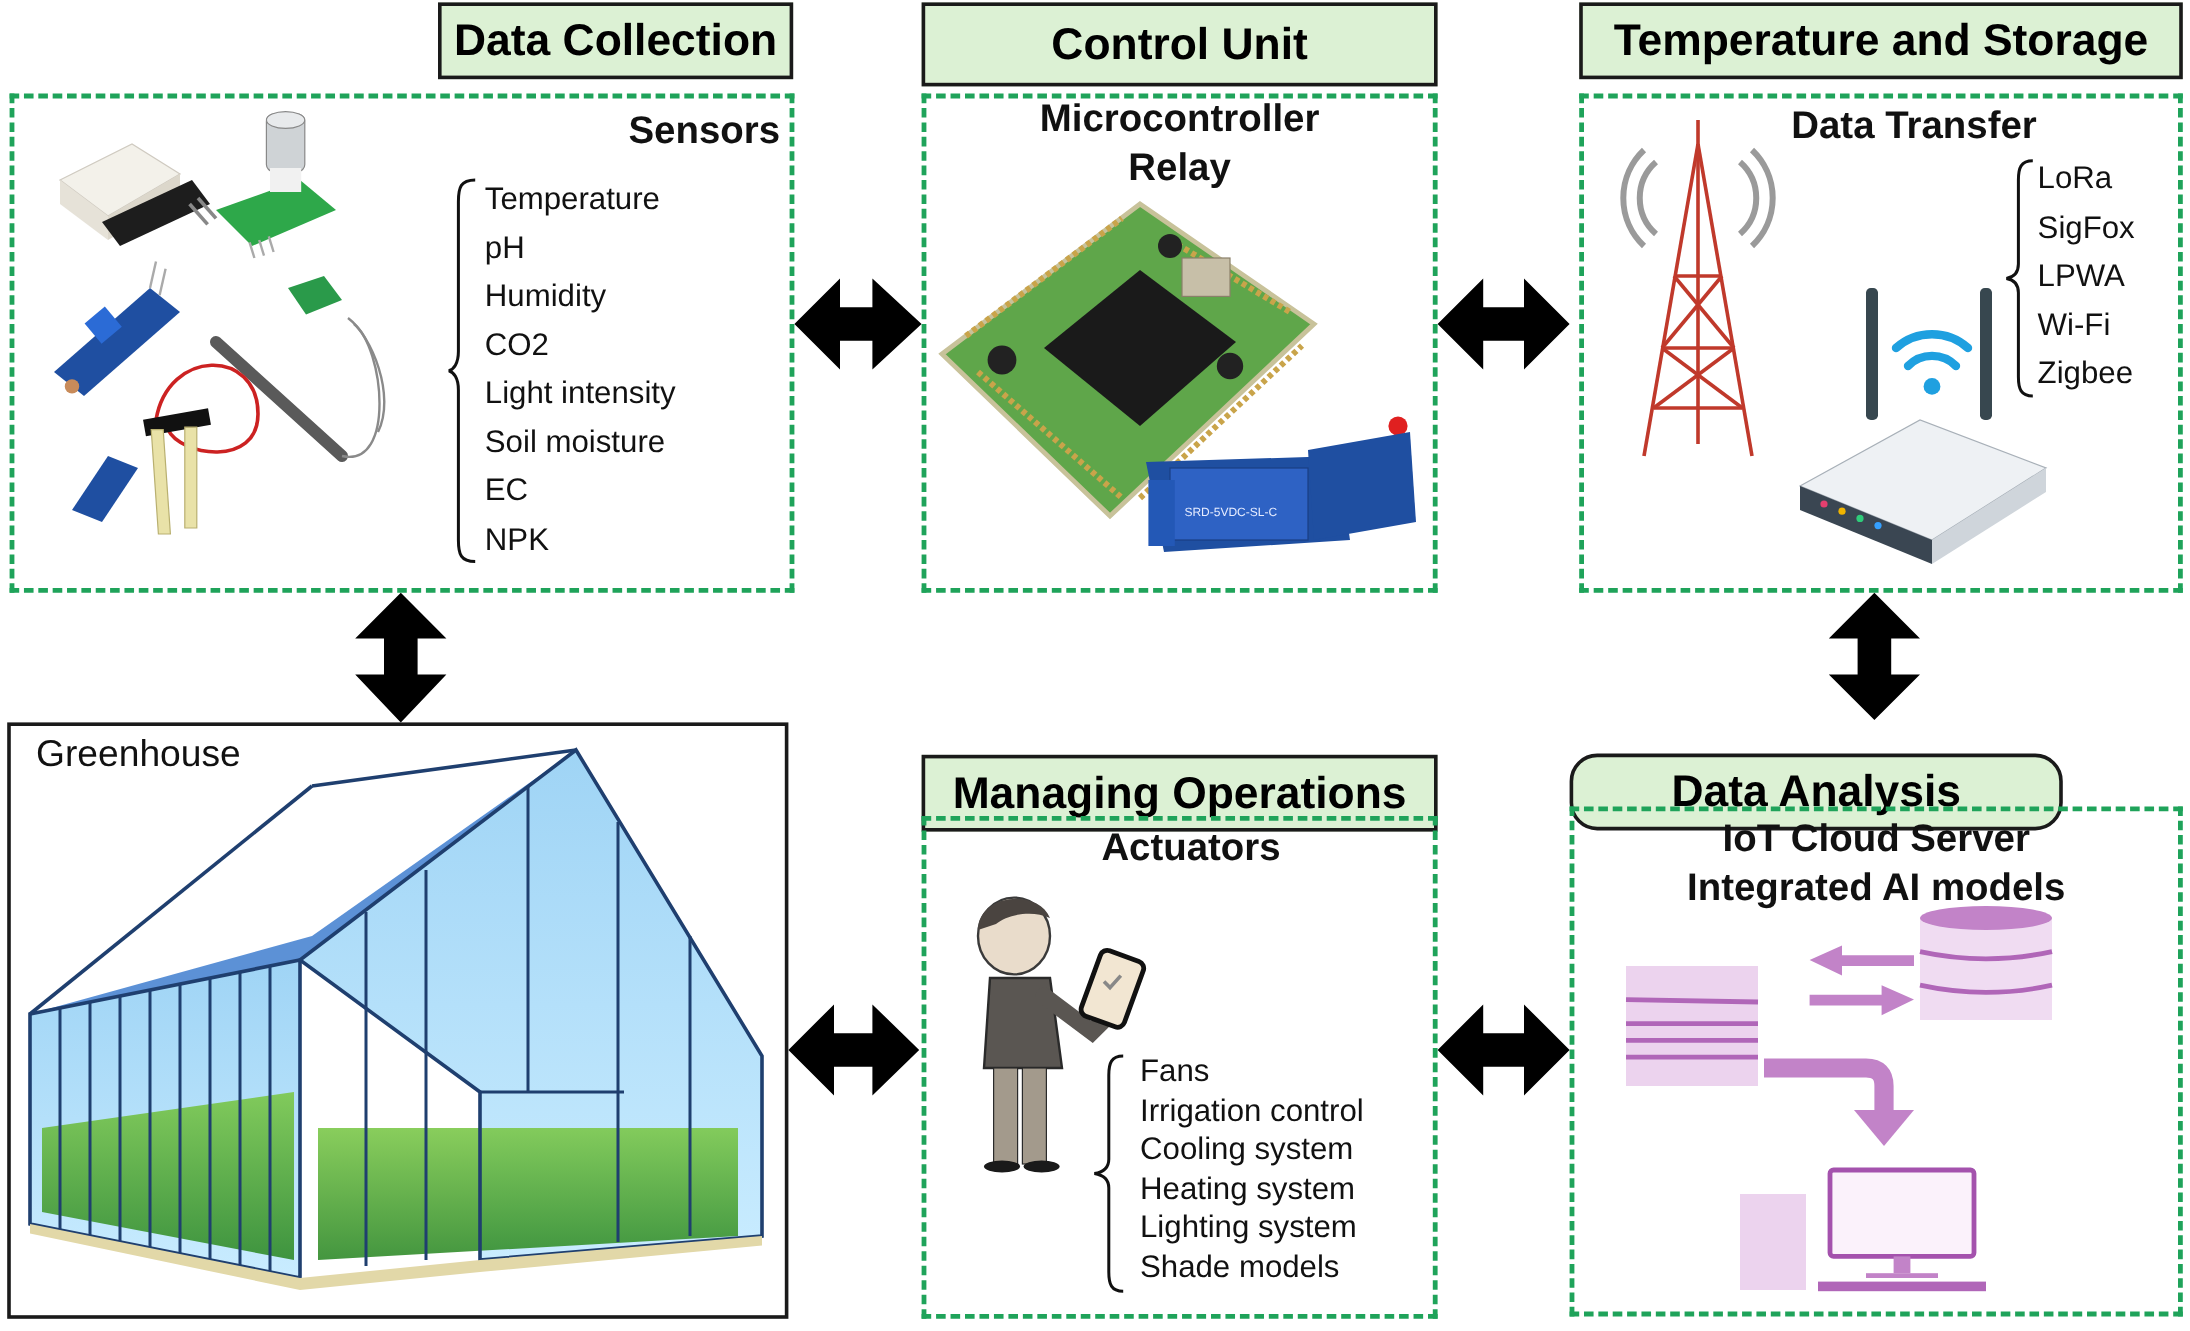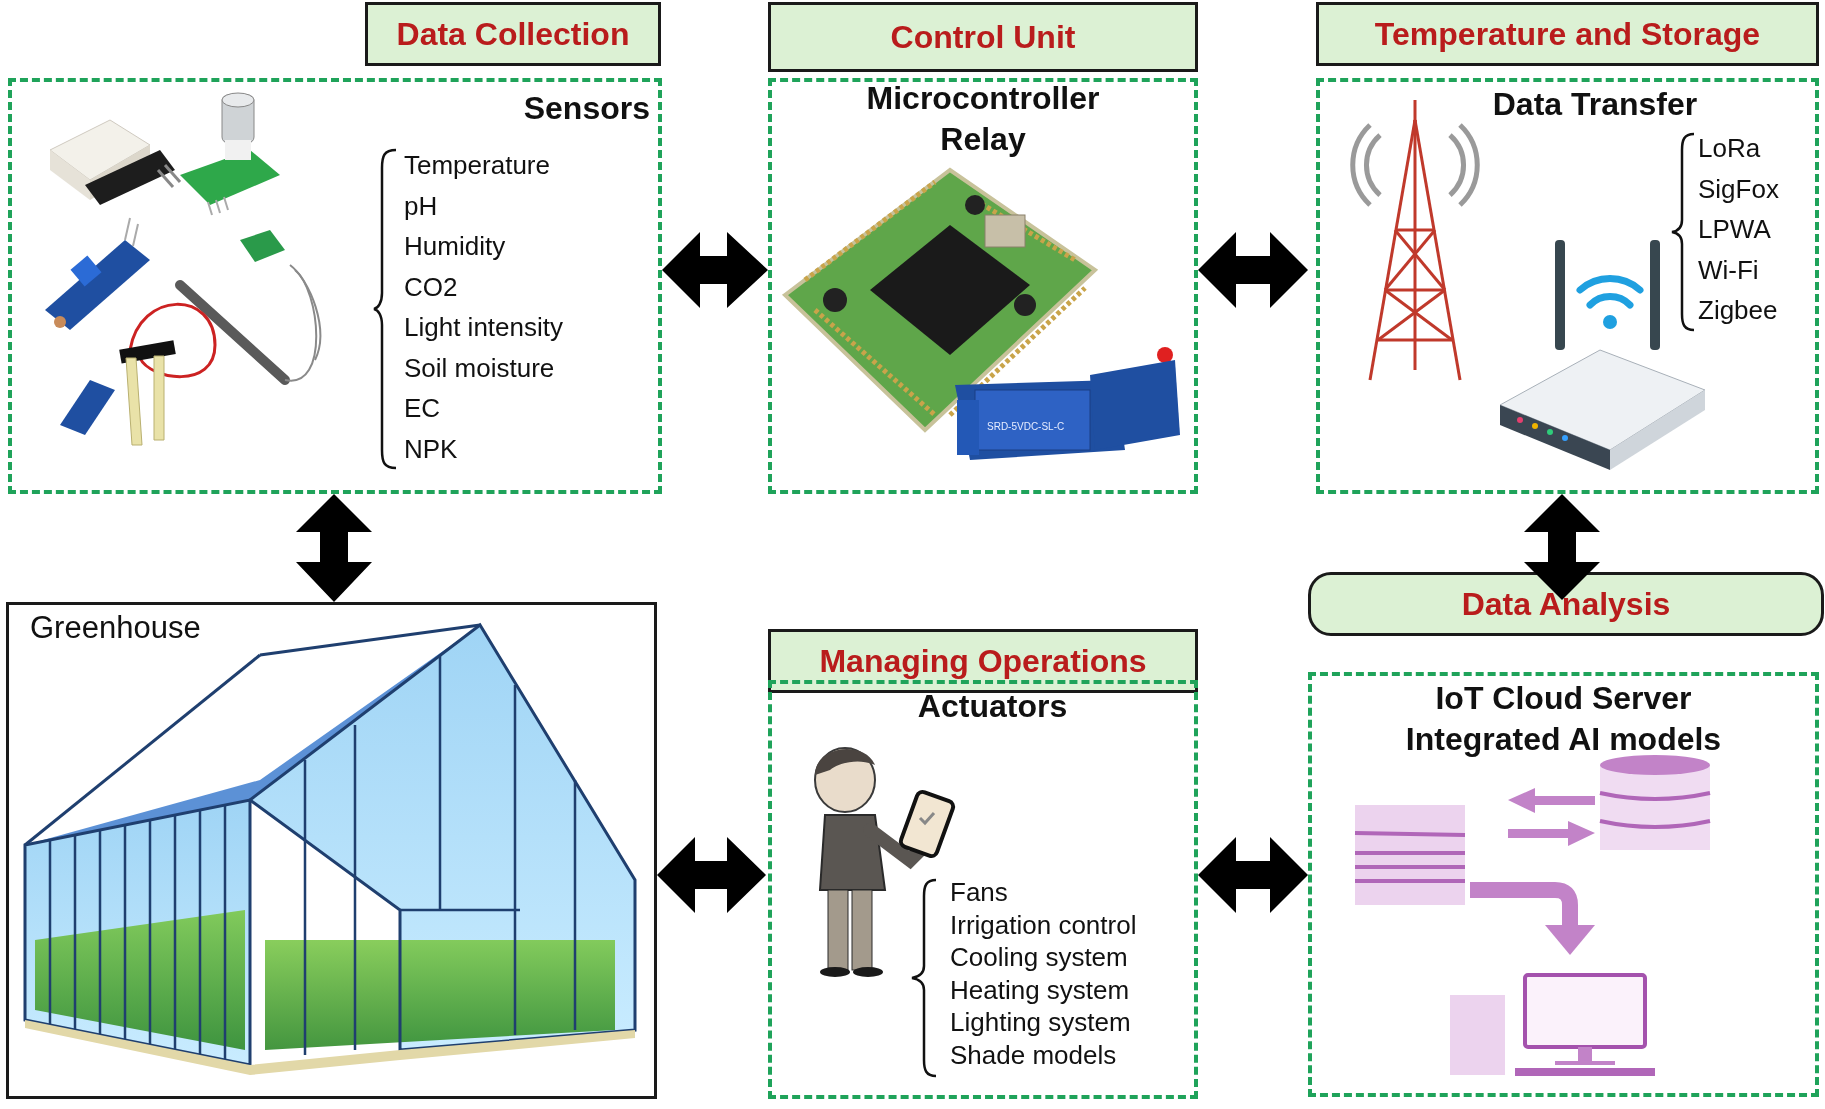--- a/index.html
+++ b/index.html
@@ -1,21 +1,21 @@
 <!DOCTYPE html>
 <html><head>
 <meta charset="utf-8">
 <style>
   html, body { margin:0; padding:0; background:#ffffff; }
   body { width:1825px; height:1109px; position:relative; overflow:hidden;
          font-family:"Liberation Sans", "DejaVu Sans", sans-serif; color:#111; }
   .abs { position:absolute;margin-left:20px; }
   .header { position:absolute; background:#dcf1d4; border:3px solid #1a1a1a; box-sizing:border-box;
             display:flex; align-items:center; justify-content:center;
-            font-weight:bold; font-size:32px; color:#b91c1c; }
+            font-weight:bold; font-size:37px; color:#000000; }
   .dashed { position:absolute; box-sizing:border-box; border:4px dashed #1fa35a; }
   .solid { position:absolute; box-sizing:border-box; border:3px solid #1a1a1a; }
   .title { position:absolute; font-weight:bold; font-size:32px; text-align:center; line-height:41px; }
   .list { position:absolute; font-size:26px; line-height:40.5px; }
   .list div { white-space:nowrap; }
   .brace { position:absolute; }
   svg { position:absolute; overflow:visible; }
 </style>
 </head>
 <body>
@@ -261,21 +261,21 @@
 </svg>
 <div class="list" style="left:950px;top:876px;line-height:32.5px;">
   <div>Fans</div>
   <div>Irrigation control</div>
   <div>Cooling system</div>
   <div>Heating system</div>
   <div>Lighting system</div>
   <div>Shade models</div>
 </div>
 
-<div class="header" style="left:1308px;top:572px;width:516px;height:64px;border-radius:23px;">
+<div class="header" style="left:1308px;top:628px;width:411px;height:64px;border-radius:23px;">
   <span>Data Analysis</span>
 </div>
 <div class="dashed" style="left:1308px;top:672px;width:511px;height:425px;"></div>
 <div class="title" style="left:1308px;top:678px;width:511px;">
   <div>IoT Cloud Server</div>
   <div>Integrated AI models</div>
 </div>
 
 <svg style="left:1330px;top:755px;" width="470" height="330">
 

